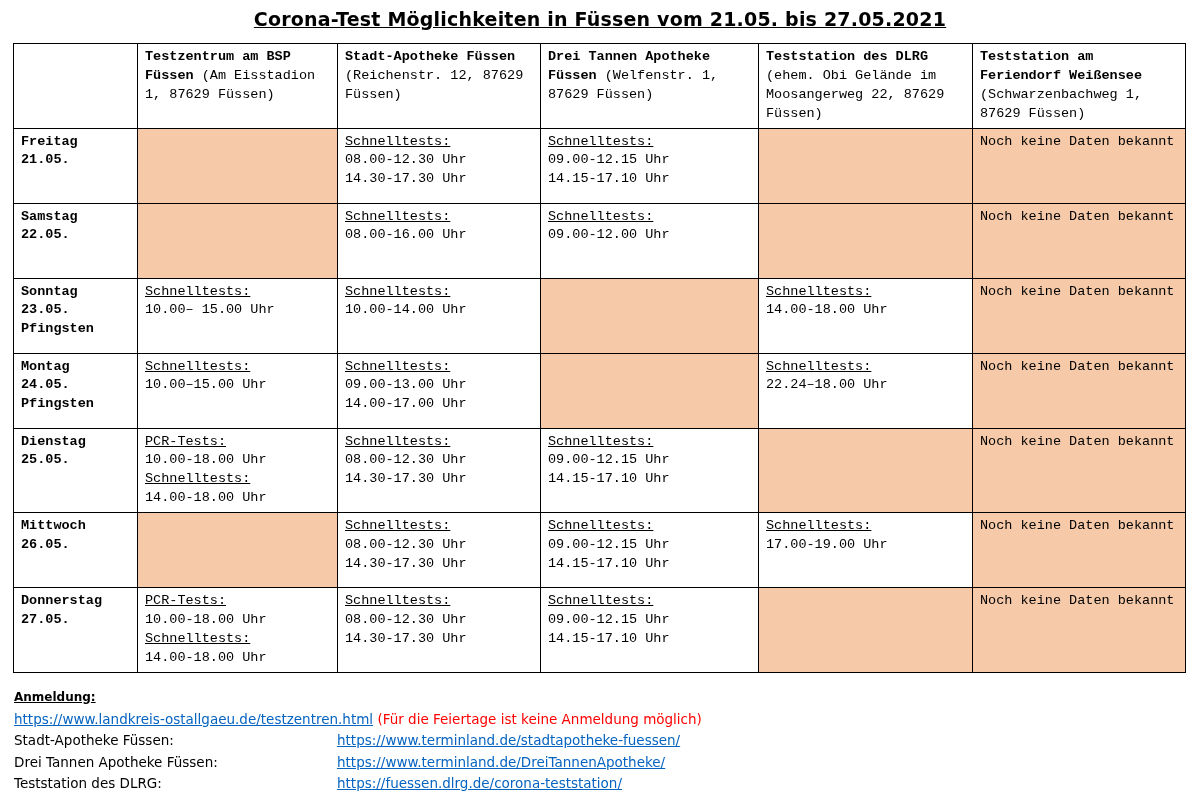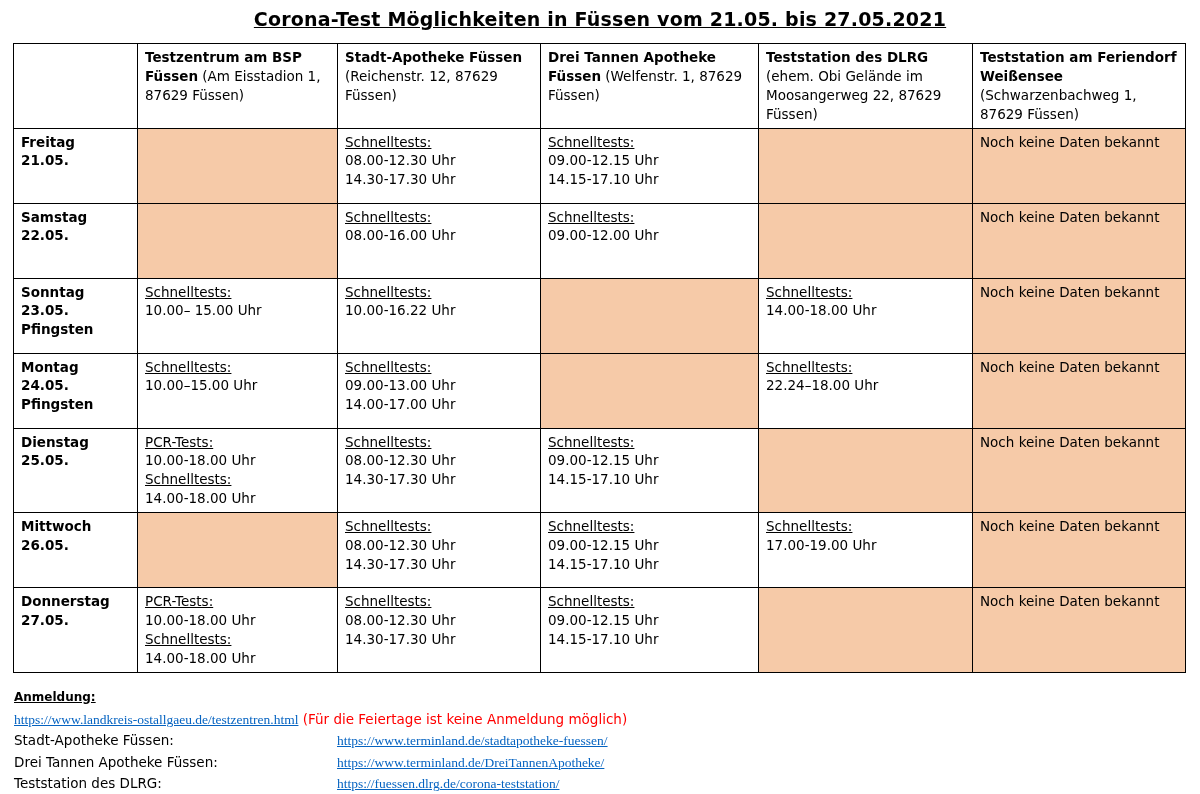--- a/index.html
+++ b/index.html
@@ -29,20 +29,21 @@
     margin-left: 13px;
   }
   table.schedule th,
   table.schedule td {
     border: 1px solid #000000;
     vertical-align: top;
     text-align: left;
     padding: 4px 8px 4px 7px;
     line-height: 1.4;
     overflow: hidden;
+    font-family: Liberation Mono, monospace;
   }
   table.schedule th { font-weight: normal; height: 77px; }
   table.schedule td { height: 75px; }
   th .org-name { font-weight: bold; }
   td.day-cell { font-weight: bold; }
   .hl { background: var(--hl, #F6CAA8); }
   .u { text-decoration: underline; }
   .cell-line { white-space: nowrap; }
   .cell-line.wrap { white-space: normal; }
 
@@ -52,21 +53,20 @@
     text-decoration: underline;
     margin: 0 0 5px 0;
     font-size: 12px;
   }
   .entry { display: flex; align-items: baseline; line-height: 1.6; }
   .entry-label { flex: 0 0 323px; }
   .entry-value a {
     color: var(--link, #0563C1);
     text-decoration: underline;
     cursor: pointer;
-    font-family: Liberation Serif, serif;
   }
   .entry-note { color: var(--note, #FF0000); }
 </style>
 </head>
 <body>
 
 <div class="page">
 
   <div class="title">Corona-Test Möglichkeiten in Füssen vom 21.05. bis 27.05.2021</div>
 
@@ -135,21 +135,21 @@
             <div class="cell-line">Sonntag</div>
             <div class="cell-line">23.05.</div>
             <div class="cell-line">Pfingsten</div>
           </td>
           <td>
             <div class="cell-line u">Schnelltests:</div>
             <div class="cell-line">10.00– 15.00 Uhr</div>
           </td>
           <td>
             <div class="cell-line u">Schnelltests:</div>
-            <div class="cell-line">10.00-16.22 Uhr</div>
+            <div class="cell-line">10.00-14.00 Uhr</div>
           </td>
           <td class="hl"></td>
           <td>
             <div class="cell-line u">Schnelltests:</div>
             <div class="cell-line">14.00-18.00 Uhr</div>
           </td>
           <td class="hl">
             <div class="cell-line wrap">Noch keine Daten bekannt</div>
           </td>
         </tr>

